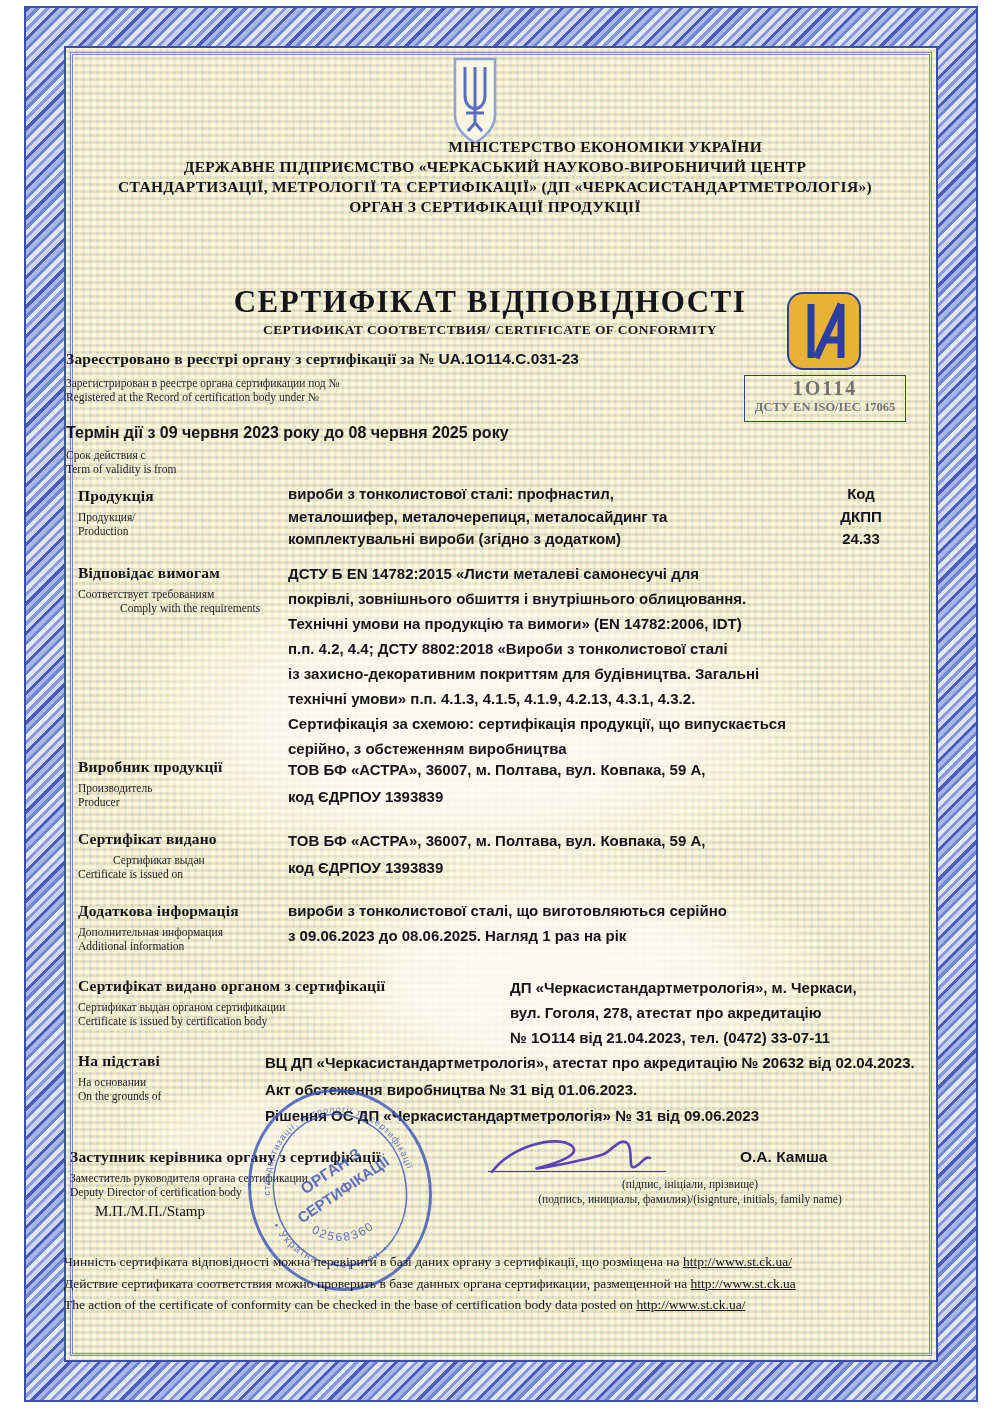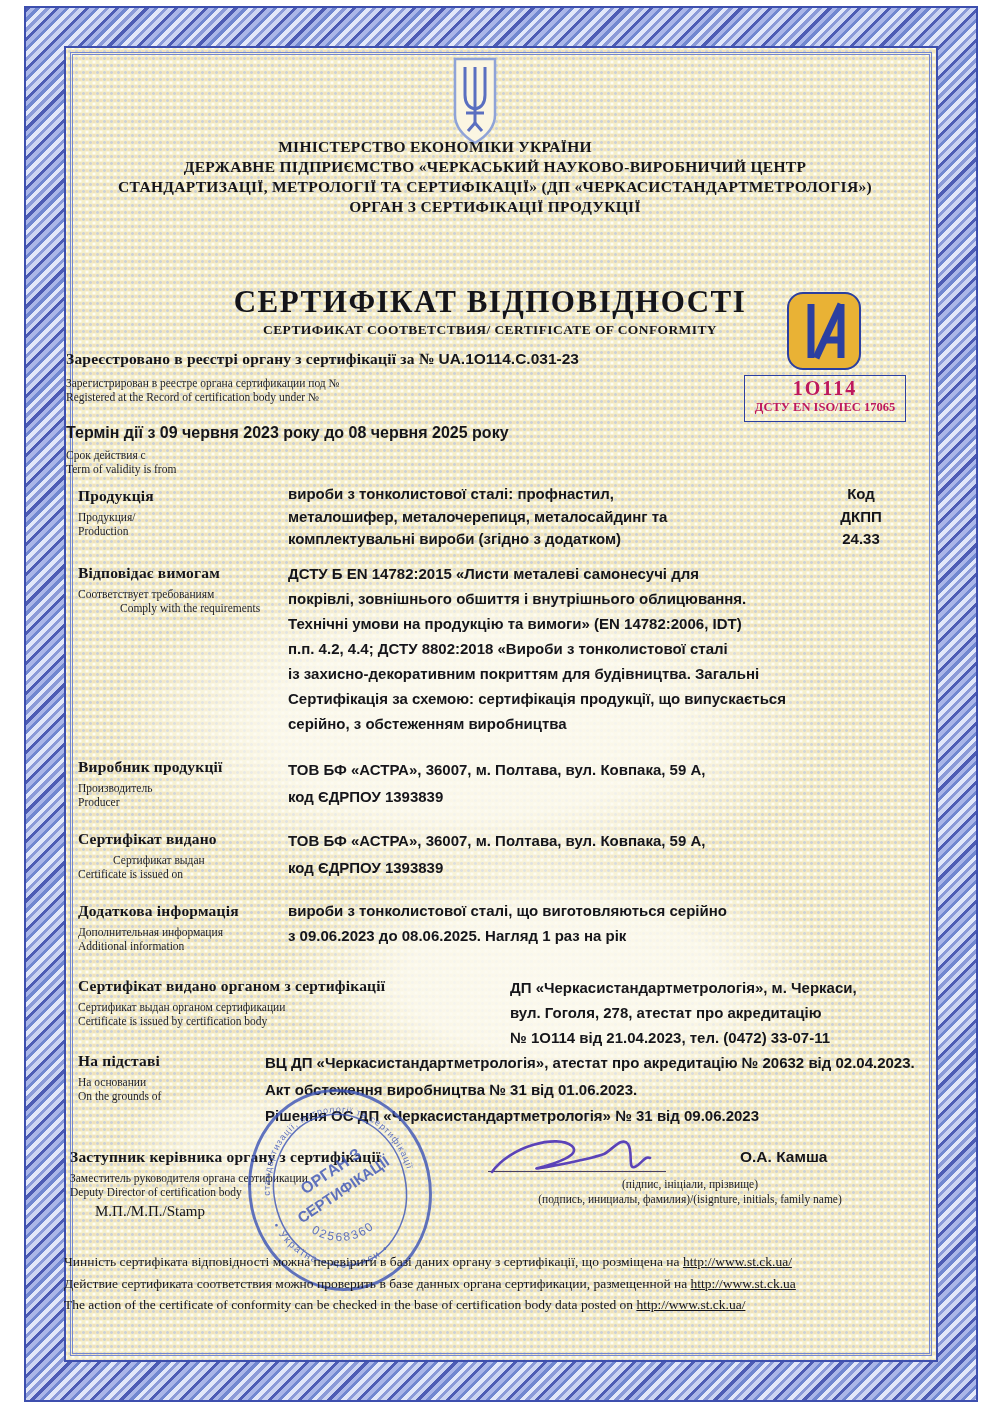--- a/index.html
+++ b/index.html
@@ -23,21 +23,21 @@
     background-size:7px 7px,7px 7px,7px 7px;
     background-position:0 0,3.5px 3.5px,3.5px 0;}
   .wash{position:absolute;background:radial-gradient(ellipse closest-side,rgba(252,250,240,.95) 0%,rgba(252,250,240,.85) 55%,transparent 100%);}
 
   .pos{position:absolute;}
   .center{text-align:center;}
   .lbl{font-weight:700;font-size:15.5px;letter-spacing:.2px;}
   .sub{font-size:11.5px;line-height:14px;color:#1d1d24;}
   .val{font-family:"Liberation Sans","DejaVu Sans",sans-serif;font-weight:700;font-size:15px;}
   .hdr{font-weight:700;font-size:15.5px;letter-spacing:.3px;}
-  .blue{color:#be185d;}
+  .blue{color:#737373;}
   .vlines div{line-height:25px;}
   a.doclink{color:#15151a;text-decoration:underline;}
 </style>
 </head>
 <body>
 
 <div class="paper">
 
   <div class="band"></div>
   <div class="band-outer-edge"></div>
@@ -53,21 +53,21 @@
     <path d="M3 2 H43 V58 Q43 74 23 86 Q3 74 3 58 Z" fill="#fbf6e2" stroke="#8fa3d8" stroke-width="2.5"></path>
     <g stroke="#5a6fc0" stroke-width="3" fill="none">
       <path d="M23 10 V66"></path>
       <path d="M13 10 V38 Q13 50 23 52"></path>
       <path d="M33 10 V38 Q33 50 23 52"></path>
       <path d="M14 56 H32"></path>
       <path d="M23 66 L16 74 M23 66 L30 74"></path>
     </g>
   </svg>
 
-  <div class="pos hdr center" style="left:96px;top:138px;width:678px;">МІНІСТЕРСТВО ЕКОНОМІКИ УКРАЇНИ</div>
+  <div class="pos hdr center" style="left:84px;top:138px;width:678px;text-align:right;">МІНІСТЕРСТВО ЕКОНОМІКИ УКРАЇНИ</div>
   <div class="pos hdr center" style="left:100px;top:158px;width:790px;">ДЕРЖАВНЕ ПІДПРИЄМСТВО «ЧЕРКАСЬКИЙ НАУКОВО-ВИРОБНИЧИЙ ЦЕНТР</div>
   <div class="pos hdr center" style="left:90px;top:178px;width:810px;">СТАНДАРТИЗАЦІЇ, МЕТРОЛОГІЇ ТА СЕРТИФІКАЦІЇ» (ДП «ЧЕРКАСИСТАНДАРТМЕТРОЛОГІЯ»)</div>
   <div class="pos hdr center" style="left:100px;top:198px;width:790px;">ОРГАН З СЕРТИФІКАЦІЇ ПРОДУКЦІЇ</div>
 
   <div class="pos center" style="left:90px;top:284px;width:800px;font-weight:700;font-size:31px;letter-spacing:1.5px;">СЕРТИФІКАТ ВІДПОВІДНОСТІ</div>
   <div class="pos center" style="left:90px;top:322px;width:800px;font-weight:700;font-size:13.5px;letter-spacing:.4px;">СЕРТИФИКАТ СООТВЕТСТВИЯ/ CERTIFICATE OF CONFORMITY</div>
 
   <div class="pos" style="left:787px;top:292px;width:70px;height:74px;background:#e9b235;border:2.5px solid #2b3fa0;border-radius:16px;">
     <svg width="70" height="74" viewBox="0 0 70 74">
       <g stroke="#2b3fa0" stroke-width="7" fill="none">
@@ -110,20 +110,21 @@
 
   <div class="pos lbl" style="left:78px;top:564px;">Відповідає вимогам</div>
   <div class="pos sub" style="left:78px;top:587px;">Соответствует требованиям</div>
   <div class="pos sub" style="left:78px;top:601px;padding-left:42px;">Comply with the requirements</div>
   <div class="pos val vlines" style="left:288px;top:561px;width:580px;">
     <div>ДСТУ Б EN 14782:2015 «Листи металеві самонесучі для</div>
     <div>покрівлі, зовнішнього обшиття і внутрішнього облицювання.</div>
     <div>Технічні умови на продукцію та вимоги» (EN 14782:2006, IDT)</div>
     <div>п.п. 4.2, 4.4; ДСТУ 8802:2018 «Вироби з тонколистової сталі</div>
     <div>із захисно-декоративним покриттям для будівництва. Загальні</div>
+    <div>технічні умови» п.п. 4.1.3, 4.1.5, 4.1.9, 4.2.13, 4.3.1, 4.3.2.</div>
     <div>Сертифікація за схемою: сертифікація продукції, що випускається</div>
     <div>серійно, з обстеженням виробництва</div>
   </div>
 
   <div class="pos lbl" style="left:78px;top:758px;">Виробник продукції</div>
   <div class="pos sub" style="left:78px;top:781px;">Производитель</div>
   <div class="pos sub" style="left:78px;top:795px;">Producer</div>
   <div class="pos val" style="left:288px;top:756px;width:560px;">
     <div style="line-height:27px;">ТОВ БФ «АСТРА», 36007, м. Полтава, вул. Ковпака, 59 А,</div>
     <div style="line-height:27px;">код ЄДРПОУ 1393839</div>

